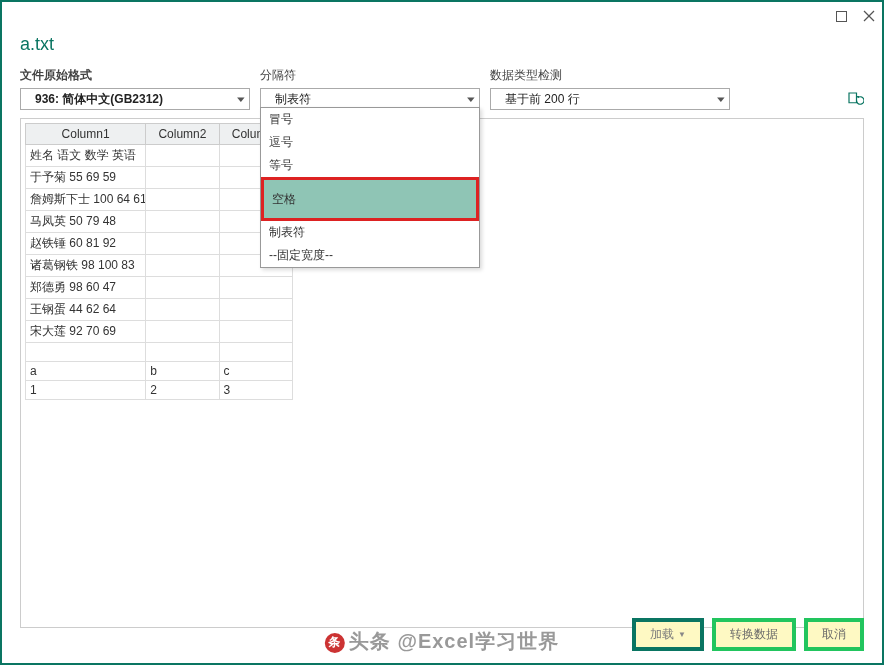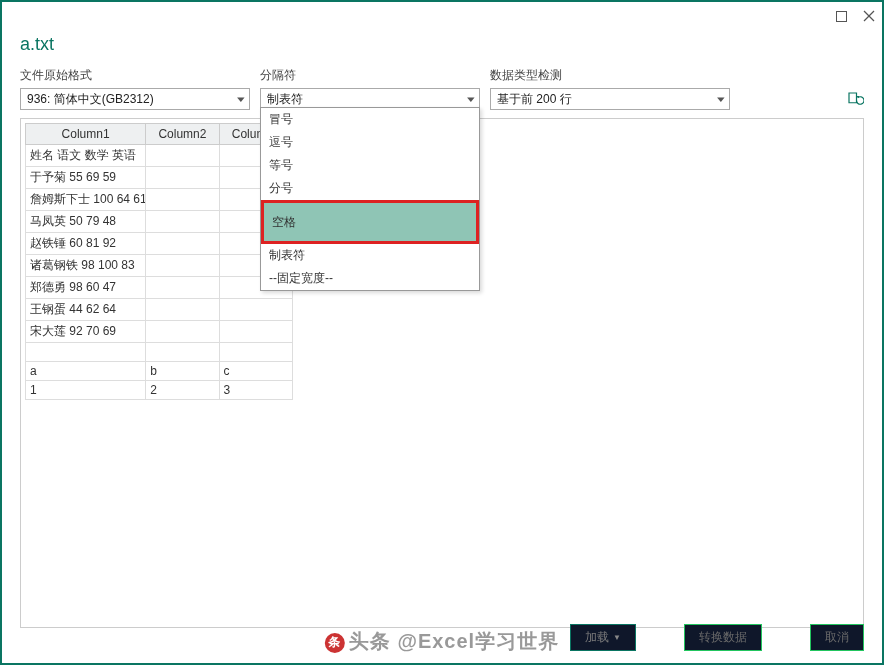--- a/index.html
+++ b/index.html
@@ -3,41 +3,41 @@
   <meta charset="utf-8">
   <style>
     * { box-sizing: border-box; margin: 0; padding: 0; }
     body { font-family: "Microsoft YaHei", "Segoe UI", sans-serif; font-size: 12px; background: #fff; width: 884px; height: 665px; overflow: hidden; border: 2px solid #0a7562; position: relative; }
     .titlebar { height: 28px; display: flex; justify-content: flex-end; align-items: center; padding: 0 6px; gap: 14px; }
     .titlebar .tb-icon { width: 14px; height: 14px; display: flex; align-items: center; justify-content: center; color: #555; cursor: pointer; }
     .content { padding: 0 18px 10px 18px; }
     h1.filename { color: #0a7562; font-size: 18px; font-weight: normal; margin: 4px 0 12px 0; }
     .controls-row { display: flex; gap: 10px; margin-bottom: 8px; position: relative; }
     .ctrl-col { display: flex; flex-direction: column; gap: 2px; }
-    .ctrl-col.c1 { width: 230px; }
+    .ctrl-col.c1 { width: 230px; font-weight: bold; }
     .ctrl-col.c2 { width: 220px; }
     .ctrl-col.c3 { width: 240px; justify-content: flex-end; }
     .ctrl-label { color: #444; font-size: 12px; margin-bottom: 2px; }
-    .dropdown { border: 1px solid #aaa; height: 22px; display: flex; align-items: center; justify-content: space-between; padding: 0 4px 0 6px; background: #fff; cursor: pointer; color: #222; }
+    .dropdown { border: 1px solid #aaa; height: 22px; display: flex; align-items: center; justify-content: space-between; padding: 0 4px 0 14px; background: #fff; cursor: pointer; color: #222; }
     .dropdown .caret { font-size: 8px; color: #555; transform: scaleX(1.6); }
     .refresh-btn { margin-left: auto; display: flex; align-items: flex-end; padding-bottom: 2px; color: #0a7562; cursor: pointer; }
     .preview-area { border: 1px solid #ccc; height: 510px; width: 100%; position: relative; background: #fff; padding: 4px; }
     table.preview { border-collapse: collapse; width: 268px; table-layout: fixed; font-size: 12px; color: #333; }
     table.preview th { background: #eef0f1; border: 1px solid #ccc; padding: 3px 4px; font-weight: normal; text-align: center; height: 20px; overflow: hidden; white-space: nowrap; }
     table.preview th:first-child { width: 118px; }
     table.preview th:nth-child(2) { width: 72px; }
     table.preview th:nth-child(3) { width: 72px; }
     table.preview td { border: 1px solid #ddd; padding: 2px 4px; height: 19px; overflow: hidden; white-space: nowrap; }
     table.preview tr.spacer td { height: 19px; }
     .dropdown-menu { position: absolute; left: 0; top: 22px; width: 220px; border: 1px solid #999; background: #fff; z-index: 50; box-shadow: 2px 2px 4px rgba(0,0,0,0.15); }
     .dropdown-menu .menu-item { padding: 3px 8px; cursor: pointer; color: #333; position: relative; }
     .dropdown-menu .menu-item.highlight-wrap { padding: 0; }
     .menu-highlight-box { border: 3px solid #d22; padding: 19px 8px; height: 24px; display: flex; align-items: center; background: #8fc5b5; }
     .footer { position: absolute; bottom: 12px; right: 18px; display: flex; gap: 8px; align-items: center; }
-    .btn { border: 1px solid #22c55e; padding: 4px 14px; background: #0f172a; cursor: pointer; color: #6a6a6a; font-size: 12px; margin-left: 40px; }
+    .btn { border: 4px solid #22c55e; padding: 4px 14px; background: #fef9c3; cursor: pointer; color: #6a6a6a; font-size: 12px; }
     .btn.primary { border-color: #0a7562; color: #7b7b7b; display: flex; align-items: center; gap: 4px; }
     .btn .btn-caret { font-size: 8px; color: #888; }
     .watermark { position: absolute; bottom: 8px; left: 50%; transform: translateX(-50%); font-size: 20px; font-weight: bold; color: rgba(70,70,70,0.55); white-space: nowrap; letter-spacing: 1px; pointer-events: none; }
     .watermark .wm-icon { display: inline-flex; width: 20px; height: 20px; background: #c33; border-radius: 50%; color: #fff; align-items: center; justify-content: center; font-size: 12px; margin-right: 4px; vertical-align: middle; }
     .refresh-svg { width: 18px; height: 18px; }
   </style>
 </head>
 <body>
 
 <div class="titlebar">
@@ -69,21 +69,20 @@
     <div class="ctrl-col c2" style="position:relative;">
       <div class="ctrl-label">分隔符</div>
       <div class="dropdown">
         <span>制表符</span>
         <span class="caret">▼</span>
       </div>
       <div class="dropdown-menu" style="top:40px;" id="delim-menu">
           <div class="menu-item">冒号</div>
           <div class="menu-item">逗号</div>
           <div class="menu-item">等号</div>
-          <div class="menu-item">分号</div>
           <div class="menu-item highlight-wrap">
             <div class="menu-highlight-box">空格</div>
           </div>
           <div class="menu-item">制表符</div>
           <div class="menu-item">--固定宽度--</div>
         </div>
     </div>
 
     <div class="ctrl-col c3">
       <div class="ctrl-label">数据类型检测</div>

